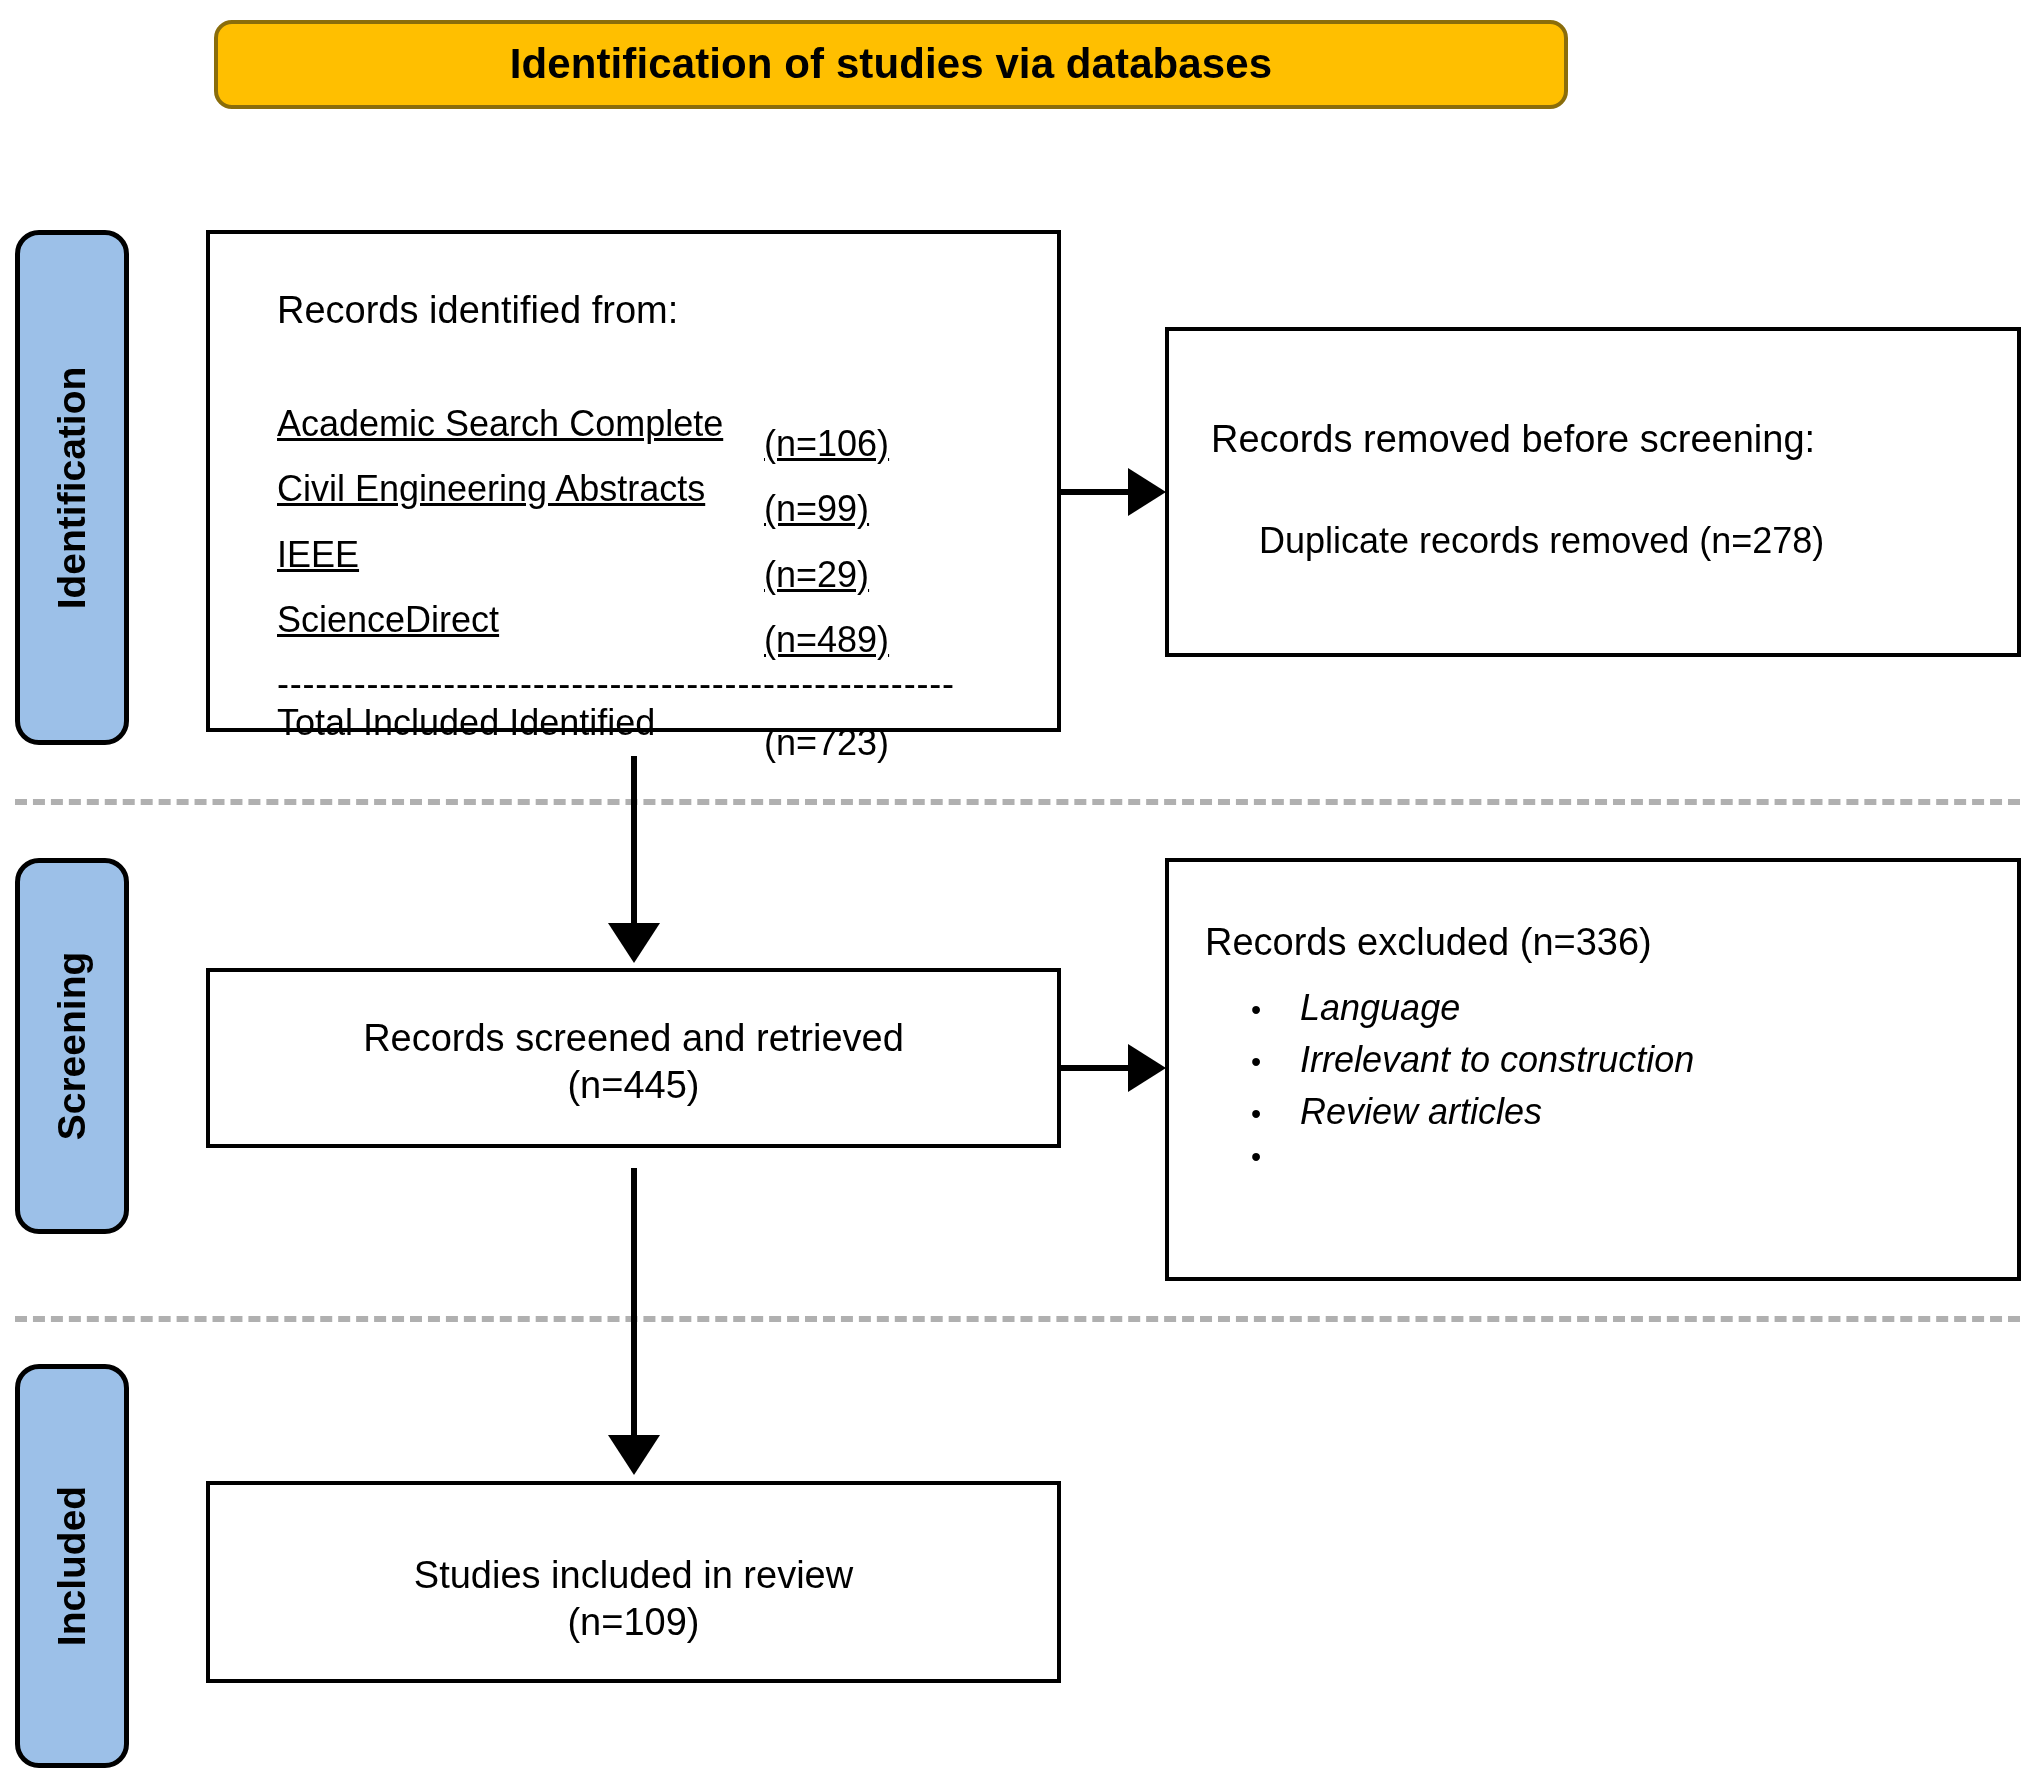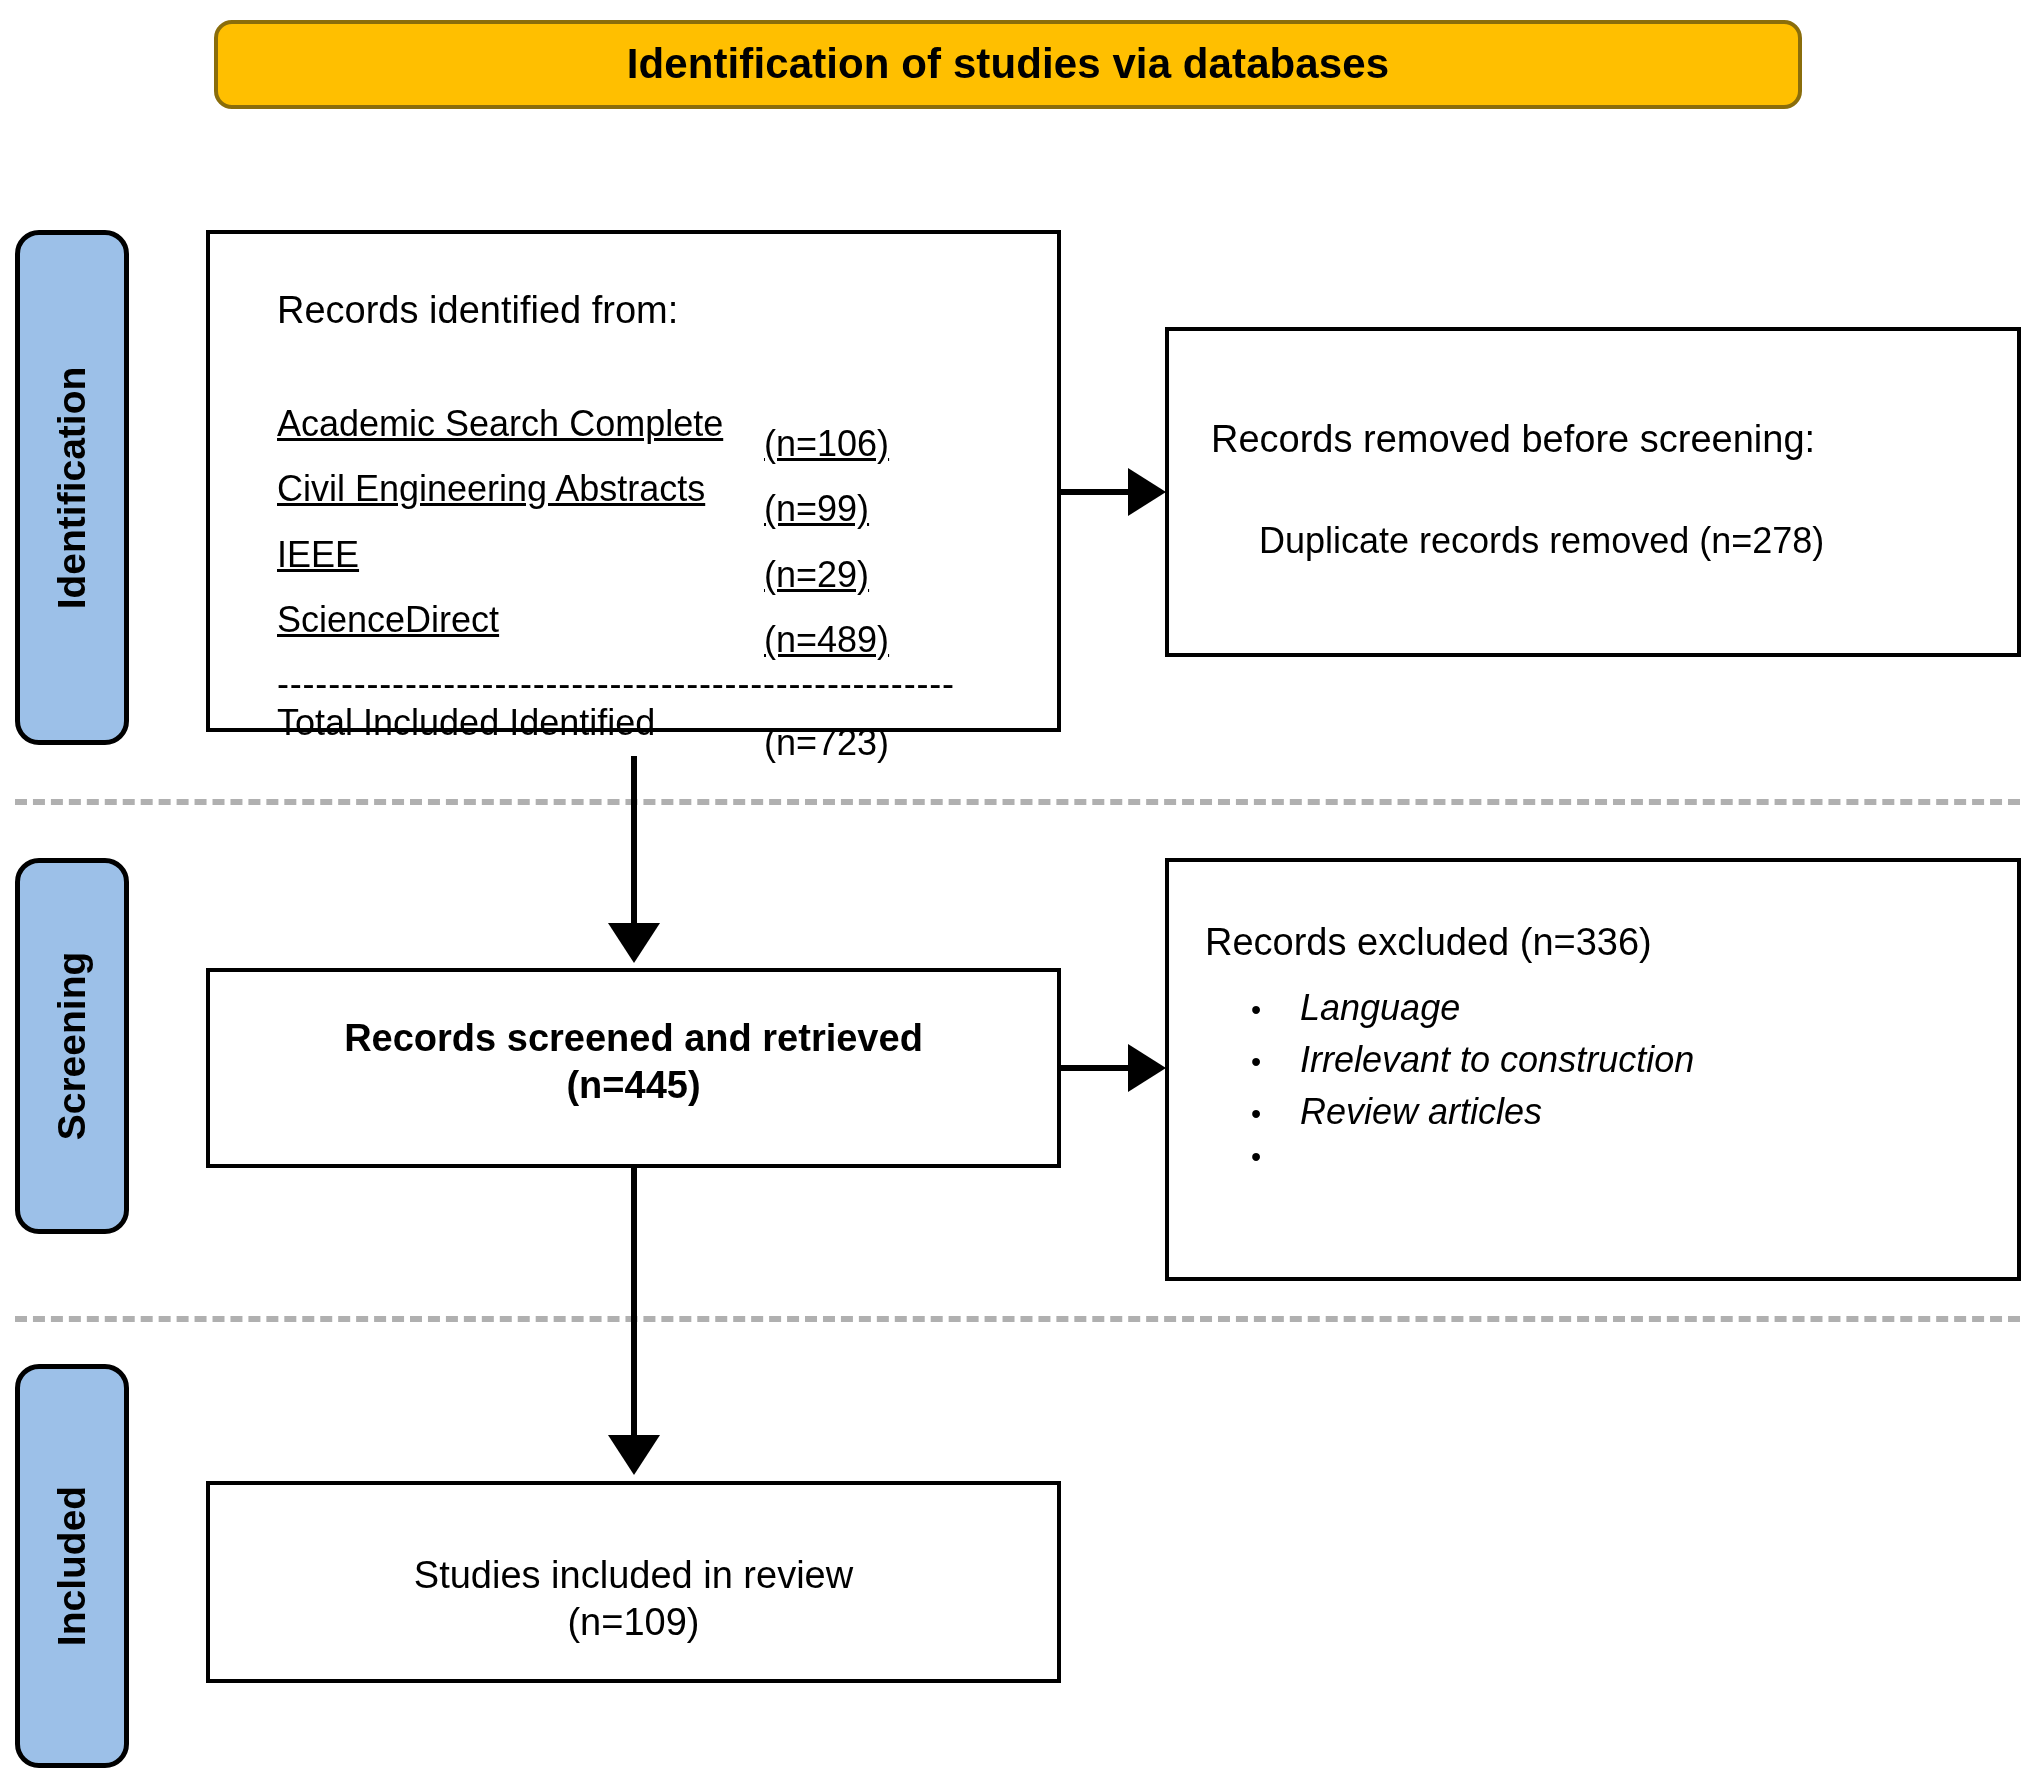--- a/index.html
+++ b/index.html
@@ -17,21 +17,21 @@
     height: 1792px;
     background: #ffffff;
     overflow: hidden;
   }
 
   
   .banner {
     position: absolute;
     left: 214px;
     top: 19.5px;
-    width: 1588px;
+    width: 1354px;
     height: 89px;
     background: #FFBF00;
     border: 4.2px solid #8a6d0b;
     border-radius: 18px;
     box-sizing: border-box;
     display: flex;
     align-items: center;
     justify-content: center;
   }
   .banner-title {
@@ -275,21 +275,21 @@
   </div>
 
   <div class="box" style="left:1165px; top:327px; width:856px; height:330px;">
     <div class="rm-title txt">Records removed before screening:</div>
     <div class="rm-line txt">Duplicate records removed (n=278)</div>
   </div>
 
   <div class="hline" style="left:1061px; top:489px; width:82px;"></div>
   <div class="arrow-right" style="left:1128px; top:468px;"></div>
 
-  <div class="box" style="left:206px; top:968px; width:855px; height:200px;font-weight:bold;">
+  <div class="box" style="left:206px; top:968px; width:855px; height:180px;">
     <div class="scr-text">
       <div>Records screened and retrieved</div>
       <div>(n=445)</div>
     </div>
   </div>
 
   <div class="vline" style="left:631px; top:756px; height:173px;"></div>
   <div class="arrow-down" style="left:608px; top:923px;"></div>
 
   <div class="box" style="left:1165px; top:858px; width:856px; height:423px;padding-left:20px;">

